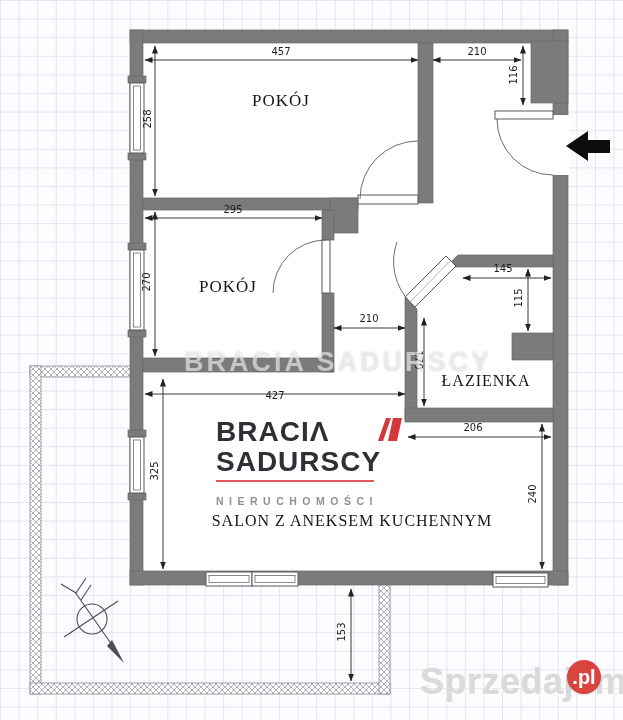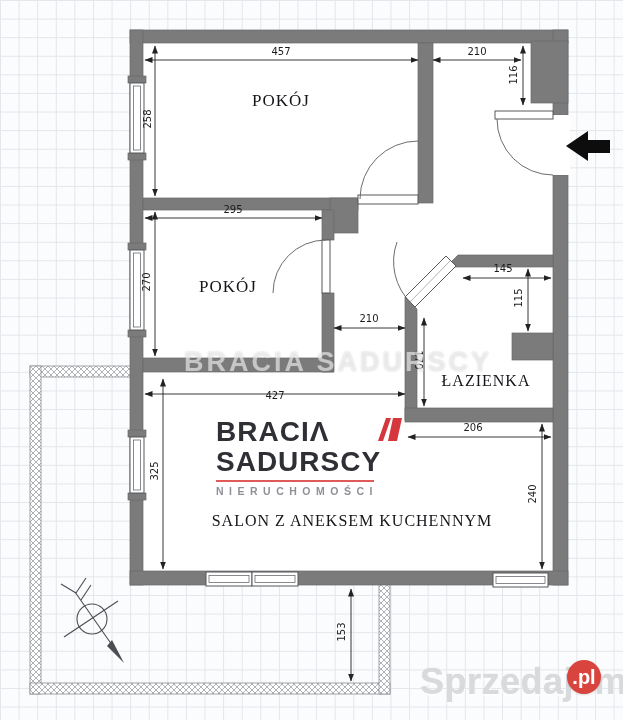--- a/index.html
+++ b/index.html
@@ -37,21 +37,21 @@
   
   .agency{position:absolute;left:216px;top:418px;width:175px;
     font-family:"Liberation Sans",sans-serif;}
   .agency .row1{display:flex;align-items:flex-end;height:28px;gap:44px;}
   .agency .word{
     font-size:28px;font-weight:bold;color:#2f2f36;letter-spacing:1px;line-height:1;
   }
   .agency .roof{margin-left:3px;margin-bottom:1px;}
   .agency .rule{height:2px;background:#e05a5a;margin-top:4px;width:158px;}
   .agency .tagline{
-    margin-top:3px;font-size:10.5px;color:#8f8f96;letter-spacing:5.5px;font-weight:bold;
+    margin-top:13px;font-size:10.5px;color:#8f8f96;letter-spacing:5.5px;font-weight:bold;
   }
   
   .portal{position:absolute;left:420px;top:660px;width:200px;height:55px;}
   .portal .ptext{
     position:absolute;left:0;top:4px;
     font-size:36px;font-weight:bold;color:#d9dadc;line-height:1;
     text-shadow:0 2px 2px rgba(255,255,255,0.95), 0 0 1px #c3c5c8;
     font-family:"Liberation Sans",sans-serif;letter-spacing:0.5px;
   }
   .portal .badge{

